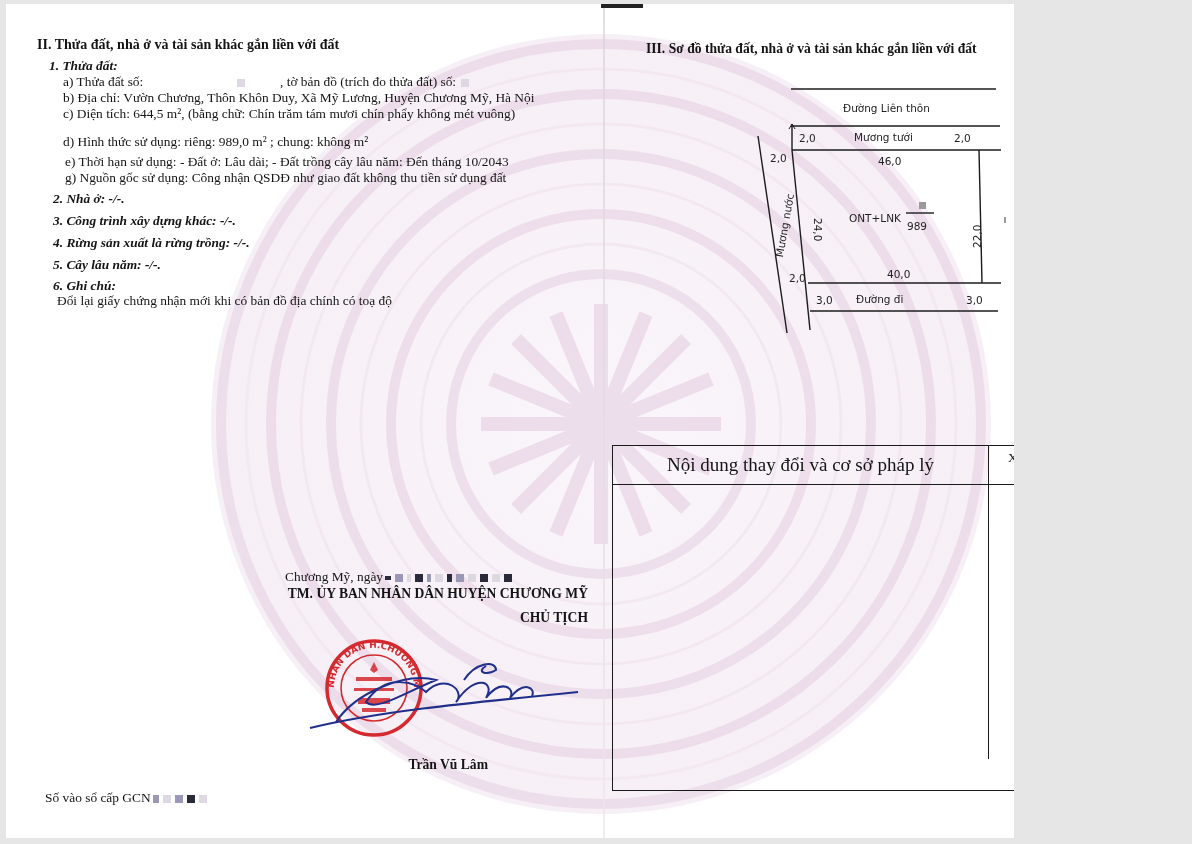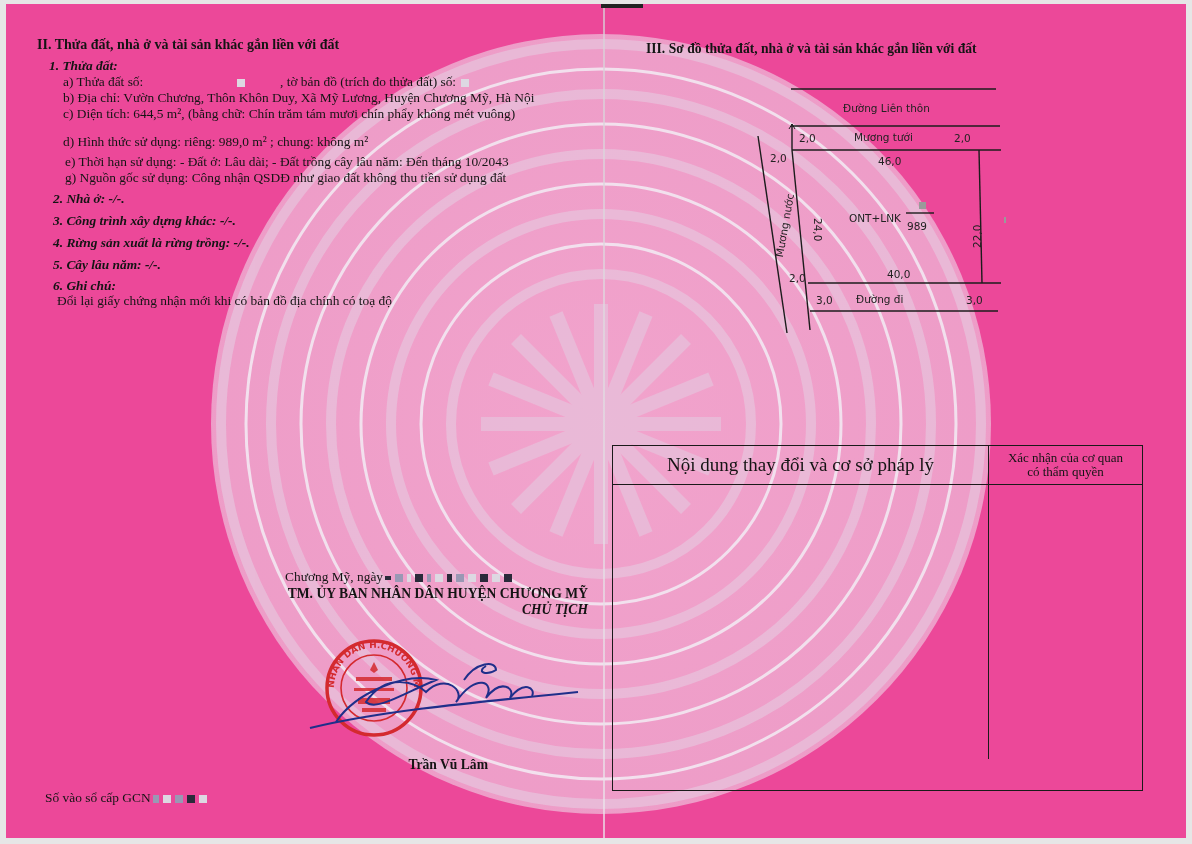--- a/index.html
+++ b/index.html
@@ -1,20 +1,20 @@
 <!DOCTYPE html>
 <html><head>
 <meta charset="utf-8">
 <style>
   * { box-sizing: border-box; margin: 0; padding: 0; }
   html, body { width: 1192px; height: 844px; overflow: hidden; background: #e6e6e6; }
   body { font-family: "Liberation Serif", serif; color: #141414; position: relative; }
   .page {
-    position: absolute; left: 6px; top: 4px; width: 1180px; height: 834px;
-    background: #ec4899; overflow: hidden;
+    position: absolute; left: 6px; top: 4px; width: 1008px; height: 834px;
+    background: #ffffff; overflow: hidden;
   }
   .wm { position: absolute; inset: 0; pointer-events: none; }
   .fold { position: absolute; left: 597px; top: 0; width: 2px; height: 834px;
           background: linear-gradient(#d8d2d8, #ece6ec); opacity: .7; }
   .topmark { position: absolute; left: 595px; top: 0; width: 42px; height: 4px; background: #222; }
 
   .abs { position: absolute; white-space: nowrap; }
   .h-sec { font-weight: bold; font-size: 14px; }
   .line { font-size: 13.4px; line-height: 16px; }
   .bi { font-weight: bold; font-style: italic; font-size: 13.4px; }
@@ -102,21 +102,21 @@
   <div class="abs bi" style="left:47px; top:231px;">4. Rừng sản xuất là rừng trồng: -/-.</div>
   <div class="abs bi" style="left:47px; top:253px;">5. Cây lâu năm: -/-.</div>
   <div class="abs bi" style="left:47px; top:274px;">6. Ghi chú:</div>
   <div class="abs line" style="left:51px; top:289px;">Đổi lại giấy chứng nhận mới khi có bản đồ địa chính có toạ độ</div>
 
   <div class="abs line" style="left:279px; top:565px;">
     <span>Chương Mỹ, ngày</span><span><span class="blur dk" style="width:6px;height:4px"></span><span class="blur md"></span><span class="blur lt" style="width:4px"></span><span class="blur dk"></span><span class="blur md" style="width:4px"></span><span class="blur lt"></span><span class="blur dk" style="width:5px"></span><span class="blur md"></span><span class="blur lt"></span><span class="blur dk"></span><span class="blur lt"></span><span class="blur dk"></span></span>
   </div>
   <div class="sign" style="left:252px; top:582px; width:330px;">
     <div class="bold">TM. ỦY BAN NHÂN DÂN HUYỆN CHƯƠNG MỸ</div>
-    <div class="bold" style="margin-top:0;font-style:italic;">CHỦ TỊCH</div>
+    <div class="bold" style="margin-top:8px;">CHỦ TỊCH</div>
   </div>
 
   <svg class="abs" style="left:290px; top:628px;" width="300" height="110" viewBox="0 0 300 110">
     <g fill="none" stroke="#d42a2f">
       <circle cx="78" cy="56" r="47" stroke-width="3.5"></circle>
       <circle cx="78" cy="56" r="33" stroke-width="1.6"></circle>
     </g>
     <g fill="#d42a2f" opacity=".85">
       <path d="M78 30 l4 8 -4 3 -4 -3z"></path>
       <rect x="60" y="45" width="36" height="4"></rect>

